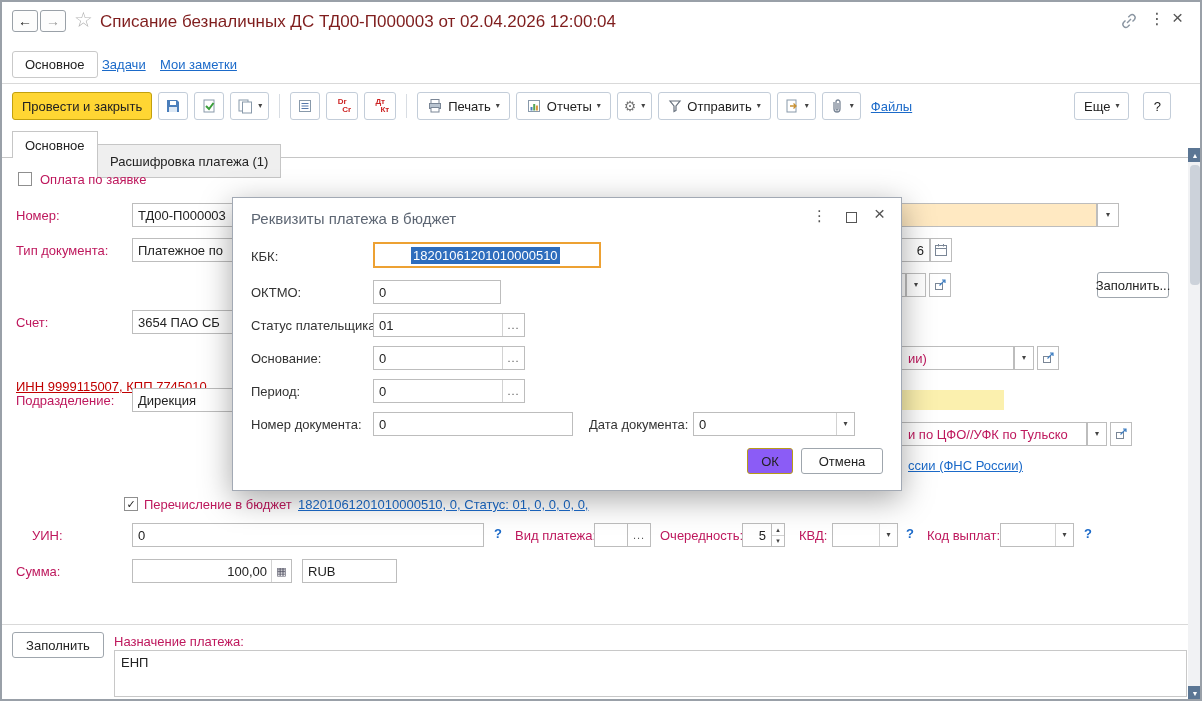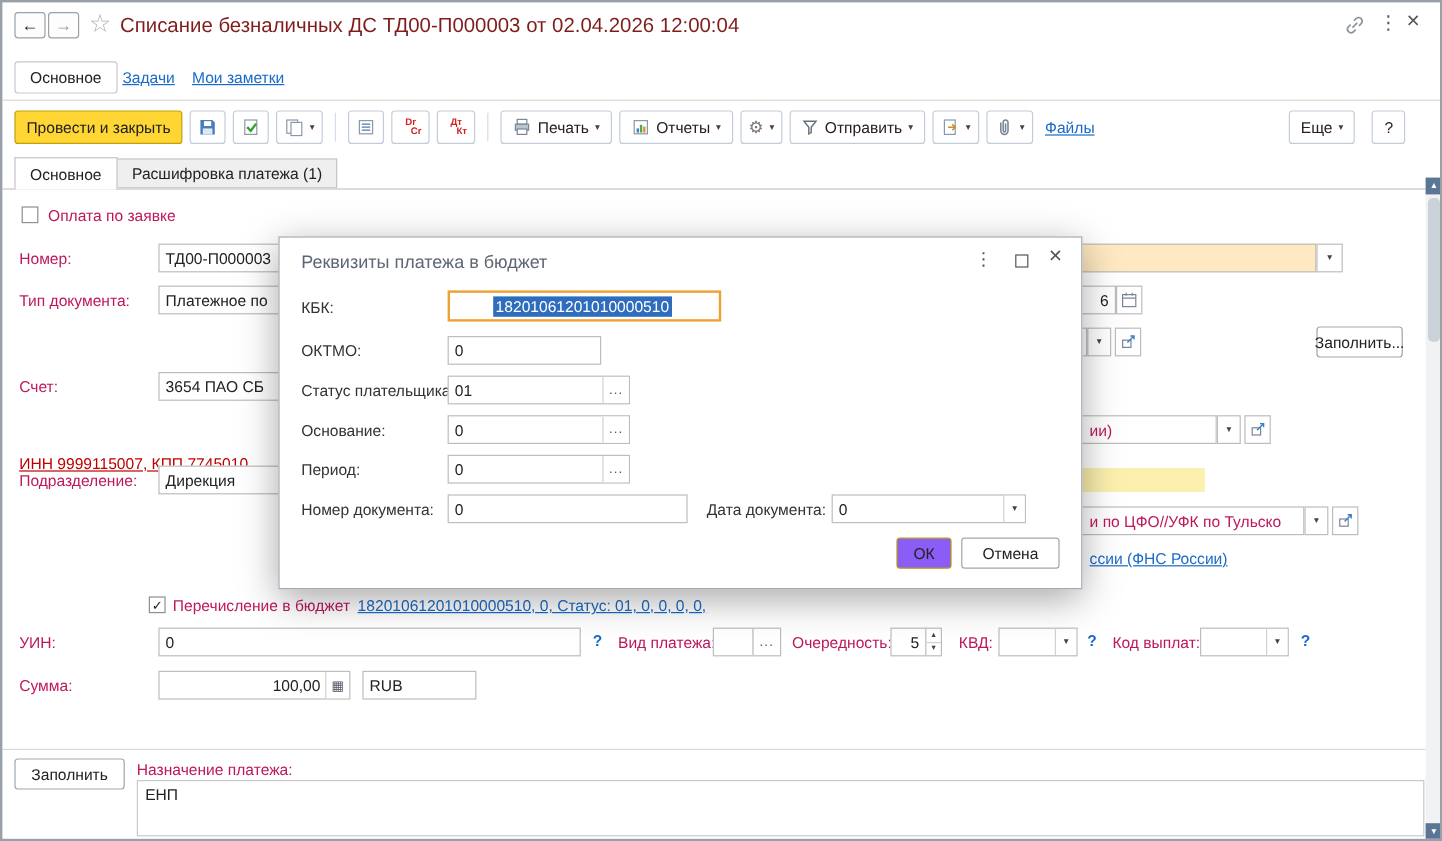--- a/index.html
+++ b/index.html
@@ -26,21 +26,21 @@
         display: flex; align-items: center; justify-content: center; font-size: 11px; color: #222; }
   .combo-caret { margin-left: auto; width: 18px; height: 100%; border-left: 1px solid #d2d2d2;
                  display: flex; align-items: center; justify-content: center; background: #fff; }
   .sidebtn { position: absolute; width: 22px; height: 24px; border: 1px solid #bdbdbd; background: #fff;
              display: flex; align-items: center; justify-content: center; cursor: pointer; }
   .dots { font-size: 11px; color: #555; letter-spacing: 1px; line-height: 1; }
   .help { position: absolute; color: #1b6ac9; font-weight: bold; font-size: 13px; cursor: pointer; }
   .titlebtn { position: absolute; width: 26px; height: 22px; border: 1px solid #9aa1a8; border-radius: 3px;
               background: #fdfdfd; display: flex; align-items: center; justify-content: center;
               font-size: 14px; cursor: pointer; }
-  .tab { position: absolute; top: 130px; height: 25px; display: flex; align-items: center;
+  .tab { position: absolute; top: 142px; height: 34px; display: flex; align-items: center;
          padding: 0 12px; font-size: 13px; border: 1px solid #c6c6c6; background: #efefef; cursor: pointer; }
   .tab.active { background: #fff; top: 129px; height: 27px; border-bottom: none; z-index: 2; }
   .tabline { position: absolute; left: 0; top: 155px; width: 1186px; height: 1px; background: #c6c6c6; }
   .hline { position: absolute; height: 1px; background: #d9d9d9; }
   .drcr { display: flex; flex-direction: column; font-size: 8px; font-weight: bold; color: #c22;
           line-height: 8px; width: 18px; }
   .drcr span:last-child { align-self: flex-end; }
   .dialog { position: absolute; left: 230px; top: 195px; width: 670px; height: 294px; background: #fff;
             border: 1px solid #a2a9b4; box-shadow: 0 8px 30px rgba(0,0,0,0.35); z-index: 20; }
   .dialog .lbl { color: #333; }
@@ -290,21 +290,21 @@
     </span>
   </div>
   <span class="link abs" style="left:906px; top:456px;">ссии (ФНС России)</span>
 
   <div class="cb" style="left:122px; top:495px;">
     <span>✓</span>
   </div>
   <span class="lbl" style="left:142px; top:495px;">Перечисление в бюджет</span>
   <span class="link abs" style="left:296px; top:495px;">18201061201010000510, 0, Статус: 01, 0, 0, 0, 0,</span>
 
-  <span class="lbl" style="left:14px; top:526px;">УИН:</span>
+  <span class="lbl" style="left:30px; top:526px;">УИН:</span>
   <div class="fld" style="left:130px; top:521px; width:352px;">
     <span>0</span>
   </div>
   <span class="help" style="left:492px; top:524px;">?</span>
   <span class="lbl" style="left:513px; top:526px;">Вид платежа:</span>
   <div class="fld" style="left:592px; top:521px; width:34px;"></div>
   <div class="sidebtn" style="left:625px; top:521px; width:24px;">
     <span class="dots">...</span>
   </div>
   <span class="lbl" style="left:658px; top:526px;">Очередность:</span>

